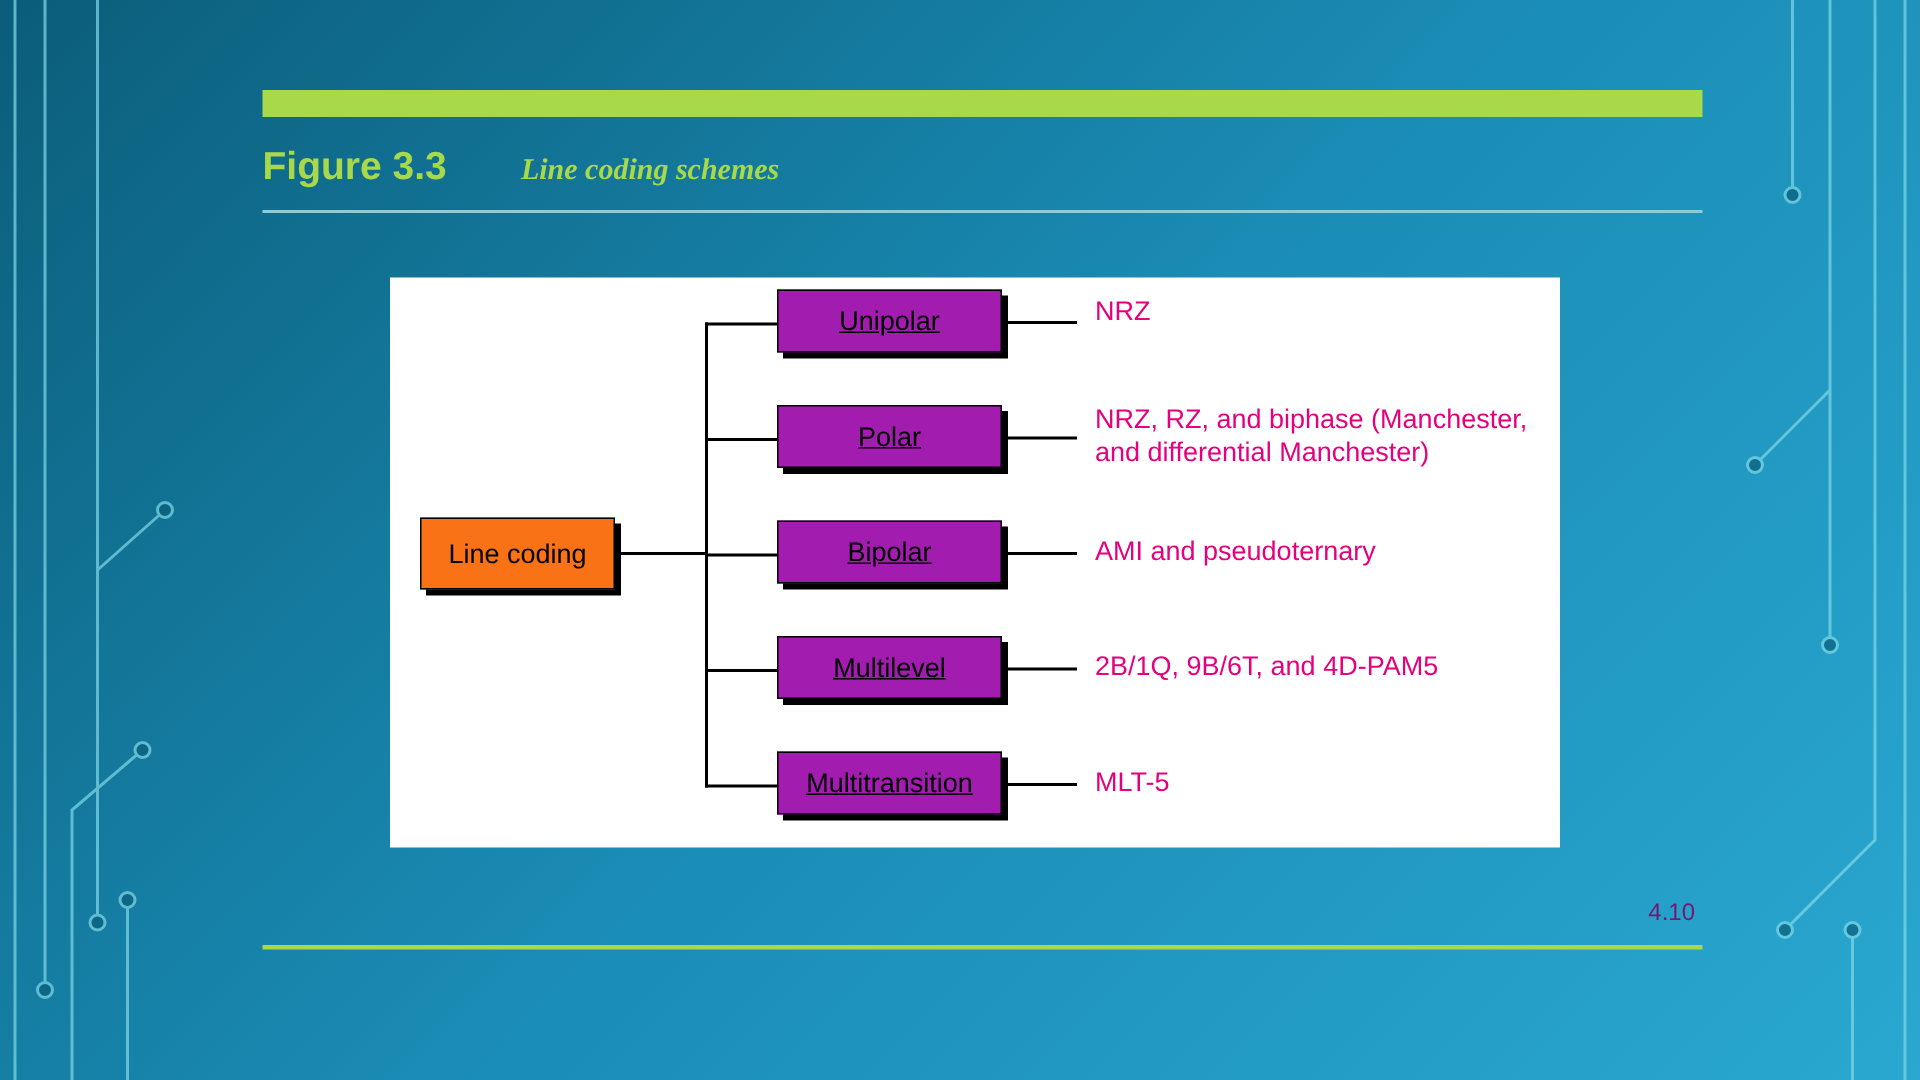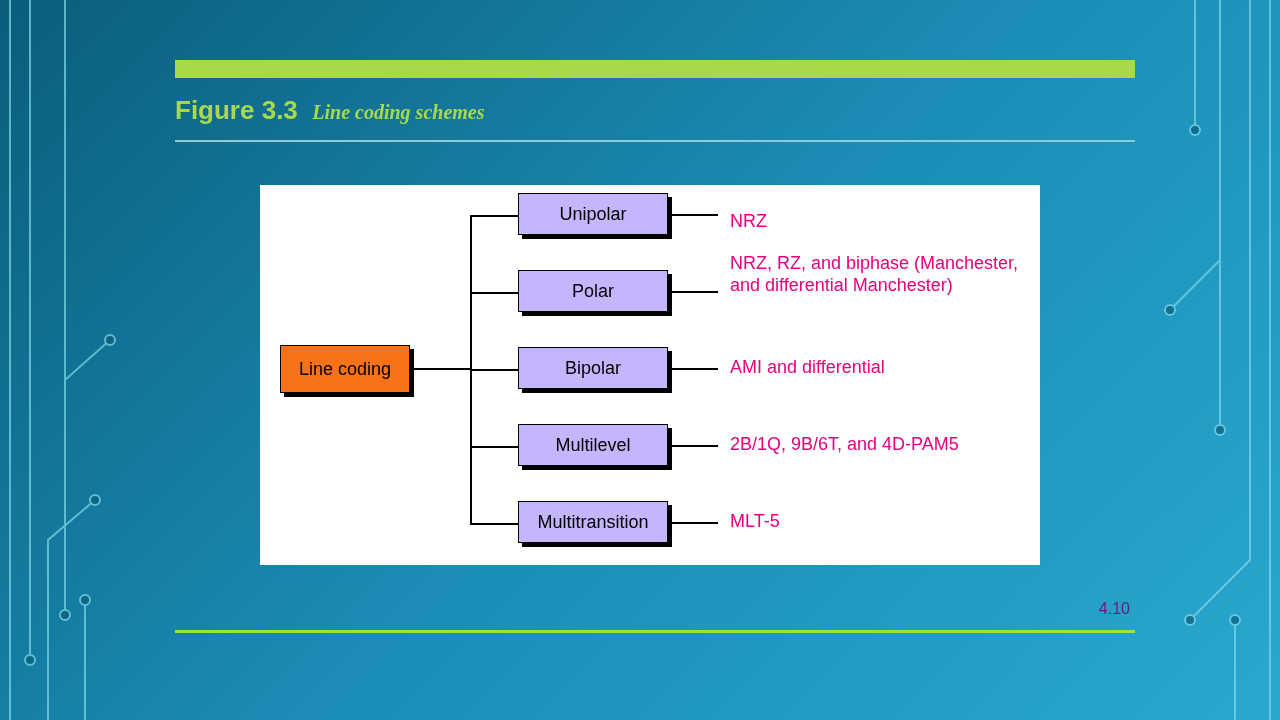--- a/index.html
+++ b/index.html
@@ -24,20 +24,21 @@
     left: 175px; top: 95px;
     color: #a8d94a;
     font-size: 26px;
     font-weight: 700;
   }
   .title .sub {
     font-size: 20px;
     font-style: italic;
     font-family: Georgia, serif;
     font-weight: 700;
+    margin-left: 35px;
   }
   .hr {
     position: absolute;
     left: 175px; width: 960px;
     height: 2px; background: #8fcad8;
   }
   .hr.top { top: 140px; }
   .hr.bot { top: 630px; height: 3px; background: #a8d94a; }
   .pagenum {
     position: absolute;
@@ -53,21 +54,21 @@
   .box {
     position: absolute;
     border: 1px solid #000;
     background: #f97316;
     display: flex;
     align-items: center;
     justify-content: center;
     font-size: 18px;
     color: #000;
   }
-  .box.yellow { background: #c4b5fd; }
+  .box.yellow { background: #a21caf; text-decoration: underline; }
   .shadow {
     position: absolute;
     background: #000;
   }
   .desc {
     position: absolute;
     color: #e6007e;
     font-size: 18px;
     line-height: 1.2;
   }
@@ -121,37 +122,37 @@
 
   <div class="conn" style="left:150px;top:183px;width:60px;height:2px"></div>
   <div class="conn" style="left:210px;top:30px;width:2px;height:310px"></div>
 
   <div class="conn" style="left:210px;top:30px;width:48px;height:2px"></div>
   <div class="shadow" style="left:262px;top:12px;width:150px;height:42px"></div>
   <div class="box yellow" style="left:258px;top:8px;width:150px;height:42px">
     <span>Unipolar</span>
   </div>
   <div class="conn" style="left:408px;top:29px;width:50px;height:2px"></div>
-  <div class="desc" style="left:470px;top:26px">NRZ</div>
+  <div class="desc" style="left:470px;top:12px">NRZ</div>
 
   <div class="conn" style="left:210px;top:107px;width:48px;height:2px"></div>
   <div class="shadow" style="left:262px;top:89px;width:150px;height:42px"></div>
   <div class="box yellow" style="left:258px;top:85px;width:150px;height:42px">
     <span>Polar</span>
   </div>
   <div class="conn" style="left:408px;top:106px;width:50px;height:2px"></div>
-  <div class="desc" style="left:470px;top:68px;width:300px">NRZ, RZ, and biphase (Manchester, and differential Manchester)</div>
+  <div class="desc" style="left:470px;top:84px;width:300px">NRZ, RZ, and biphase (Manchester, and differential Manchester)</div>
 
   <div class="conn" style="left:210px;top:184px;width:48px;height:2px"></div>
   <div class="shadow" style="left:262px;top:166px;width:150px;height:42px"></div>
   <div class="box yellow" style="left:258px;top:162px;width:150px;height:42px">
     <span>Bipolar</span>
   </div>
   <div class="conn" style="left:408px;top:183px;width:50px;height:2px"></div>
-  <div class="desc" style="left:470px;top:172px">AMI and differential</div>
+  <div class="desc" style="left:470px;top:172px">AMI and pseudoternary</div>
 
   <div class="conn" style="left:210px;top:261px;width:48px;height:2px"></div>
   <div class="shadow" style="left:262px;top:243px;width:150px;height:42px"></div>
   <div class="box yellow" style="left:258px;top:239px;width:150px;height:42px">
     <span>Multilevel</span>
   </div>
   <div class="conn" style="left:408px;top:260px;width:50px;height:2px"></div>
   <div class="desc" style="left:470px;top:249px">2B/1Q,  9B/6T, and 4D-PAM5</div>
 
   <div class="conn" style="left:210px;top:338px;width:48px;height:2px"></div>

